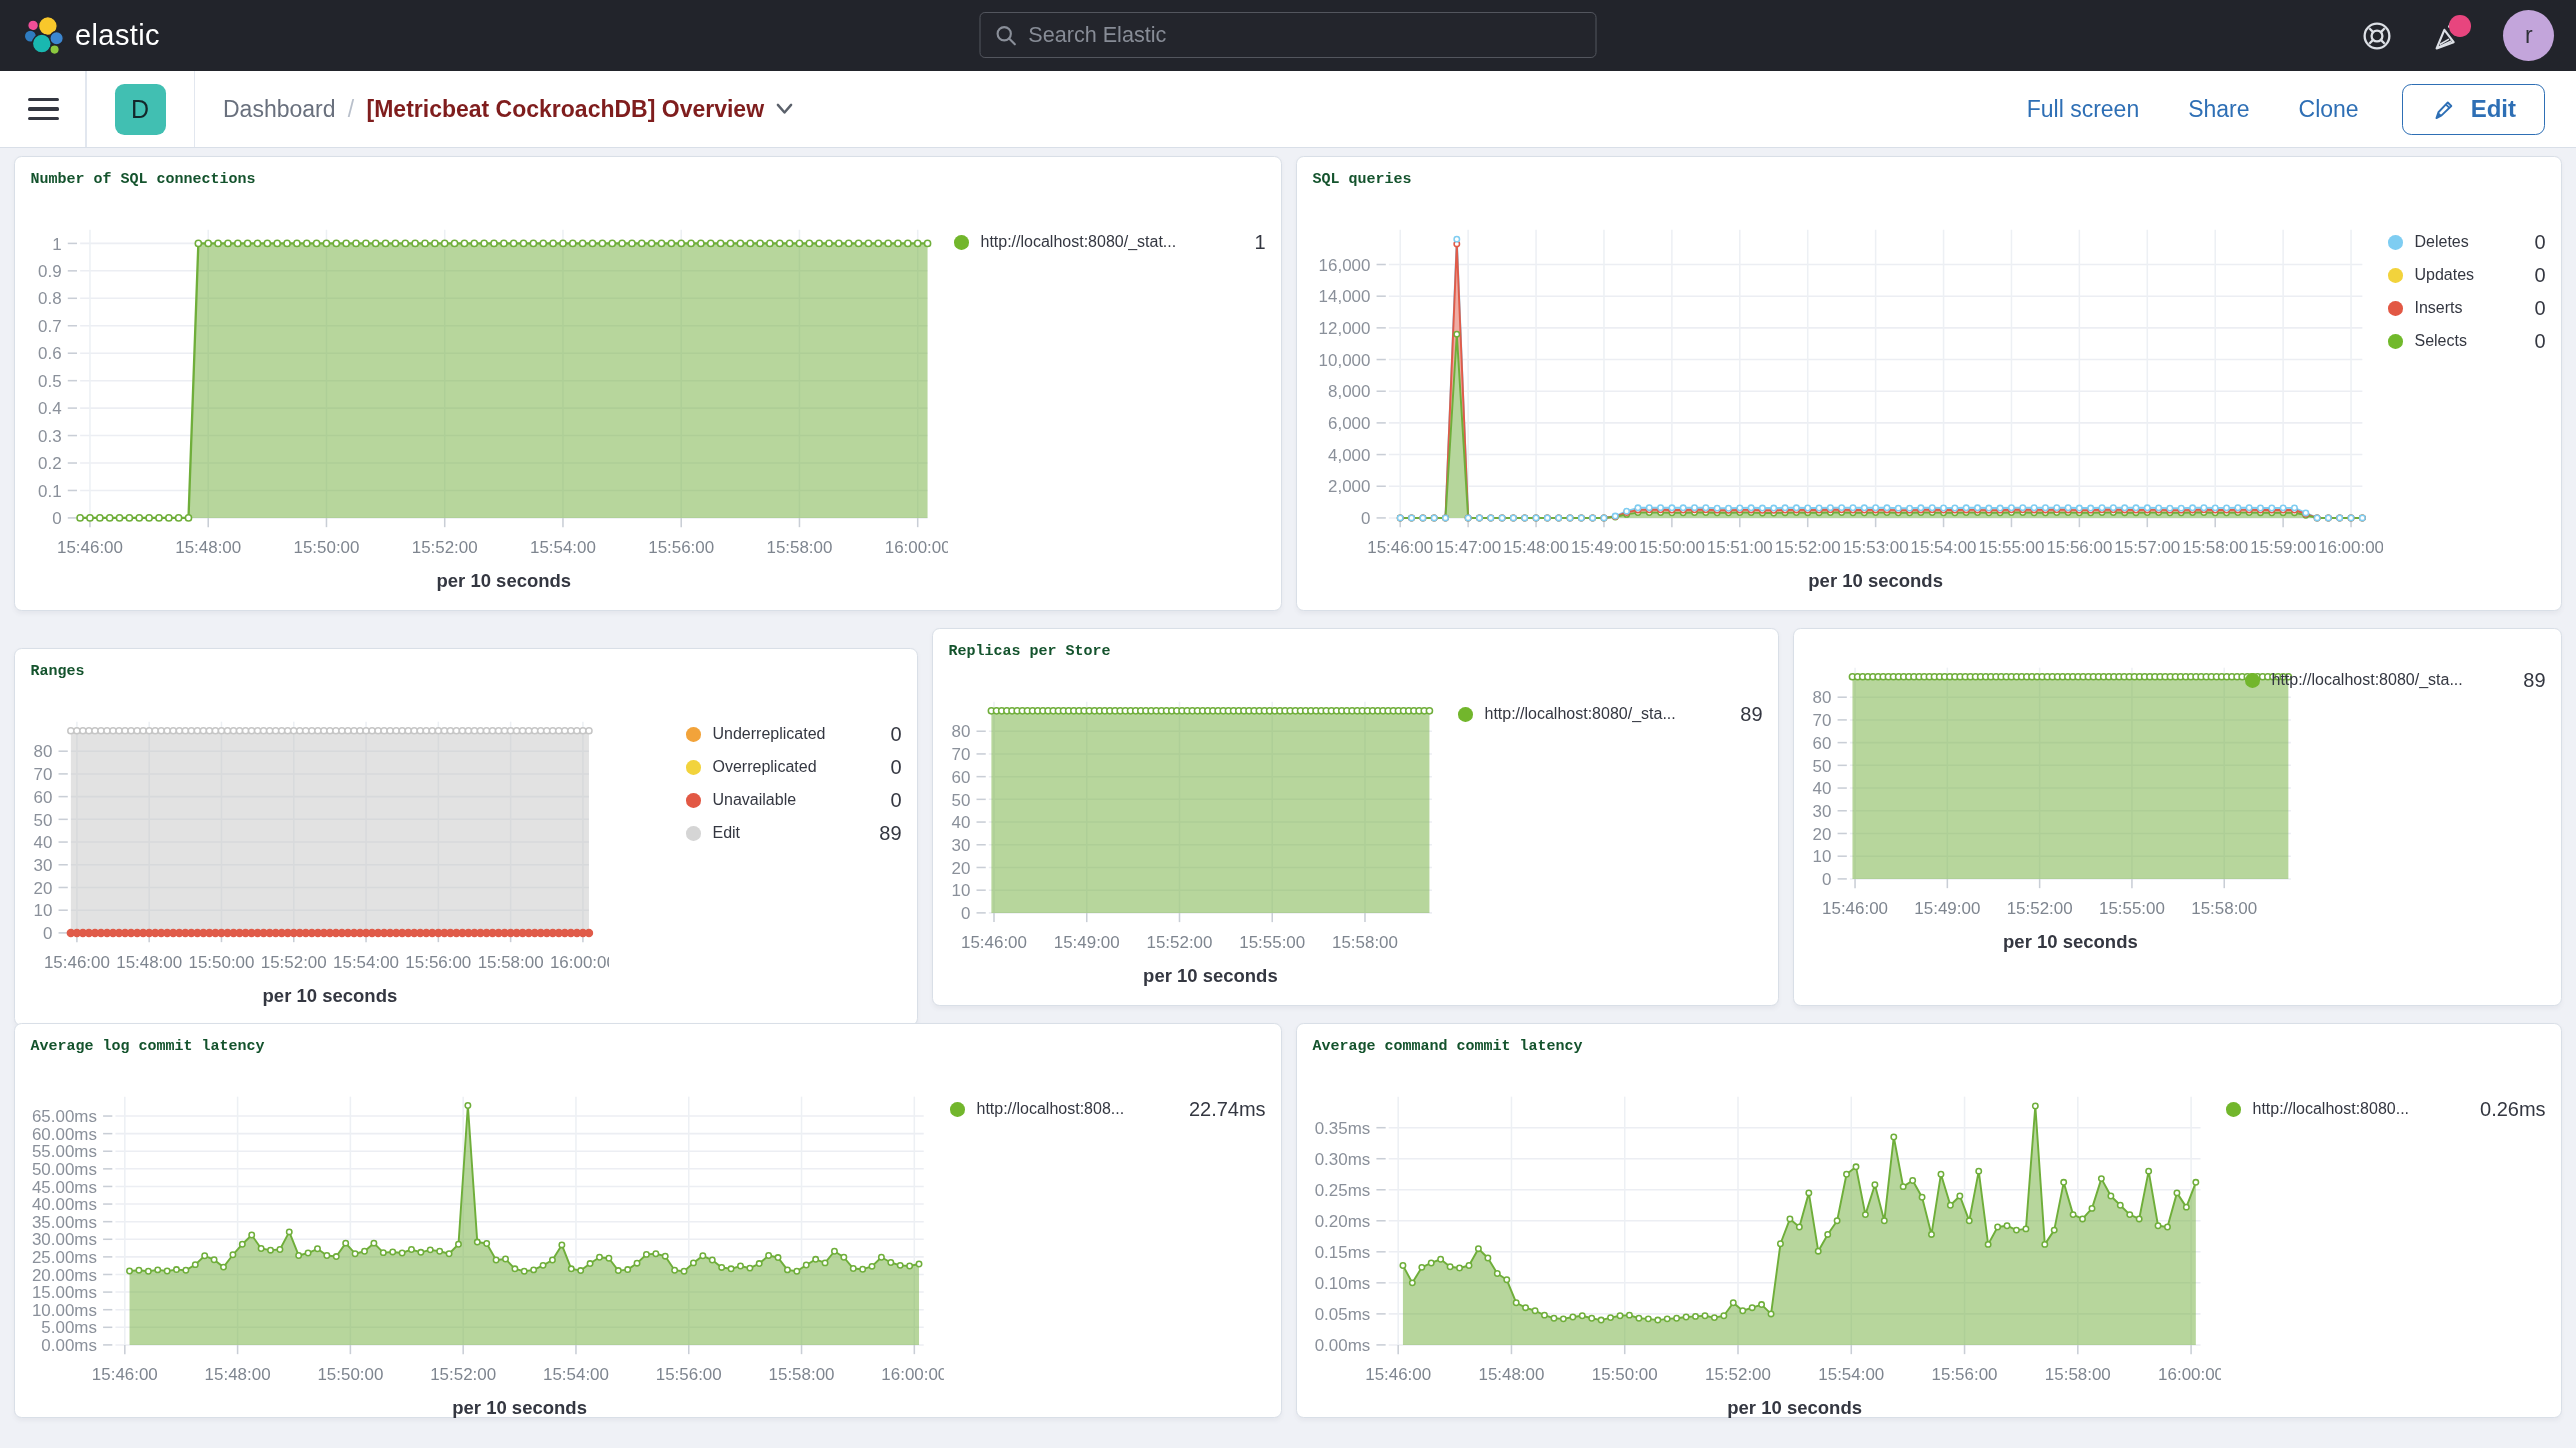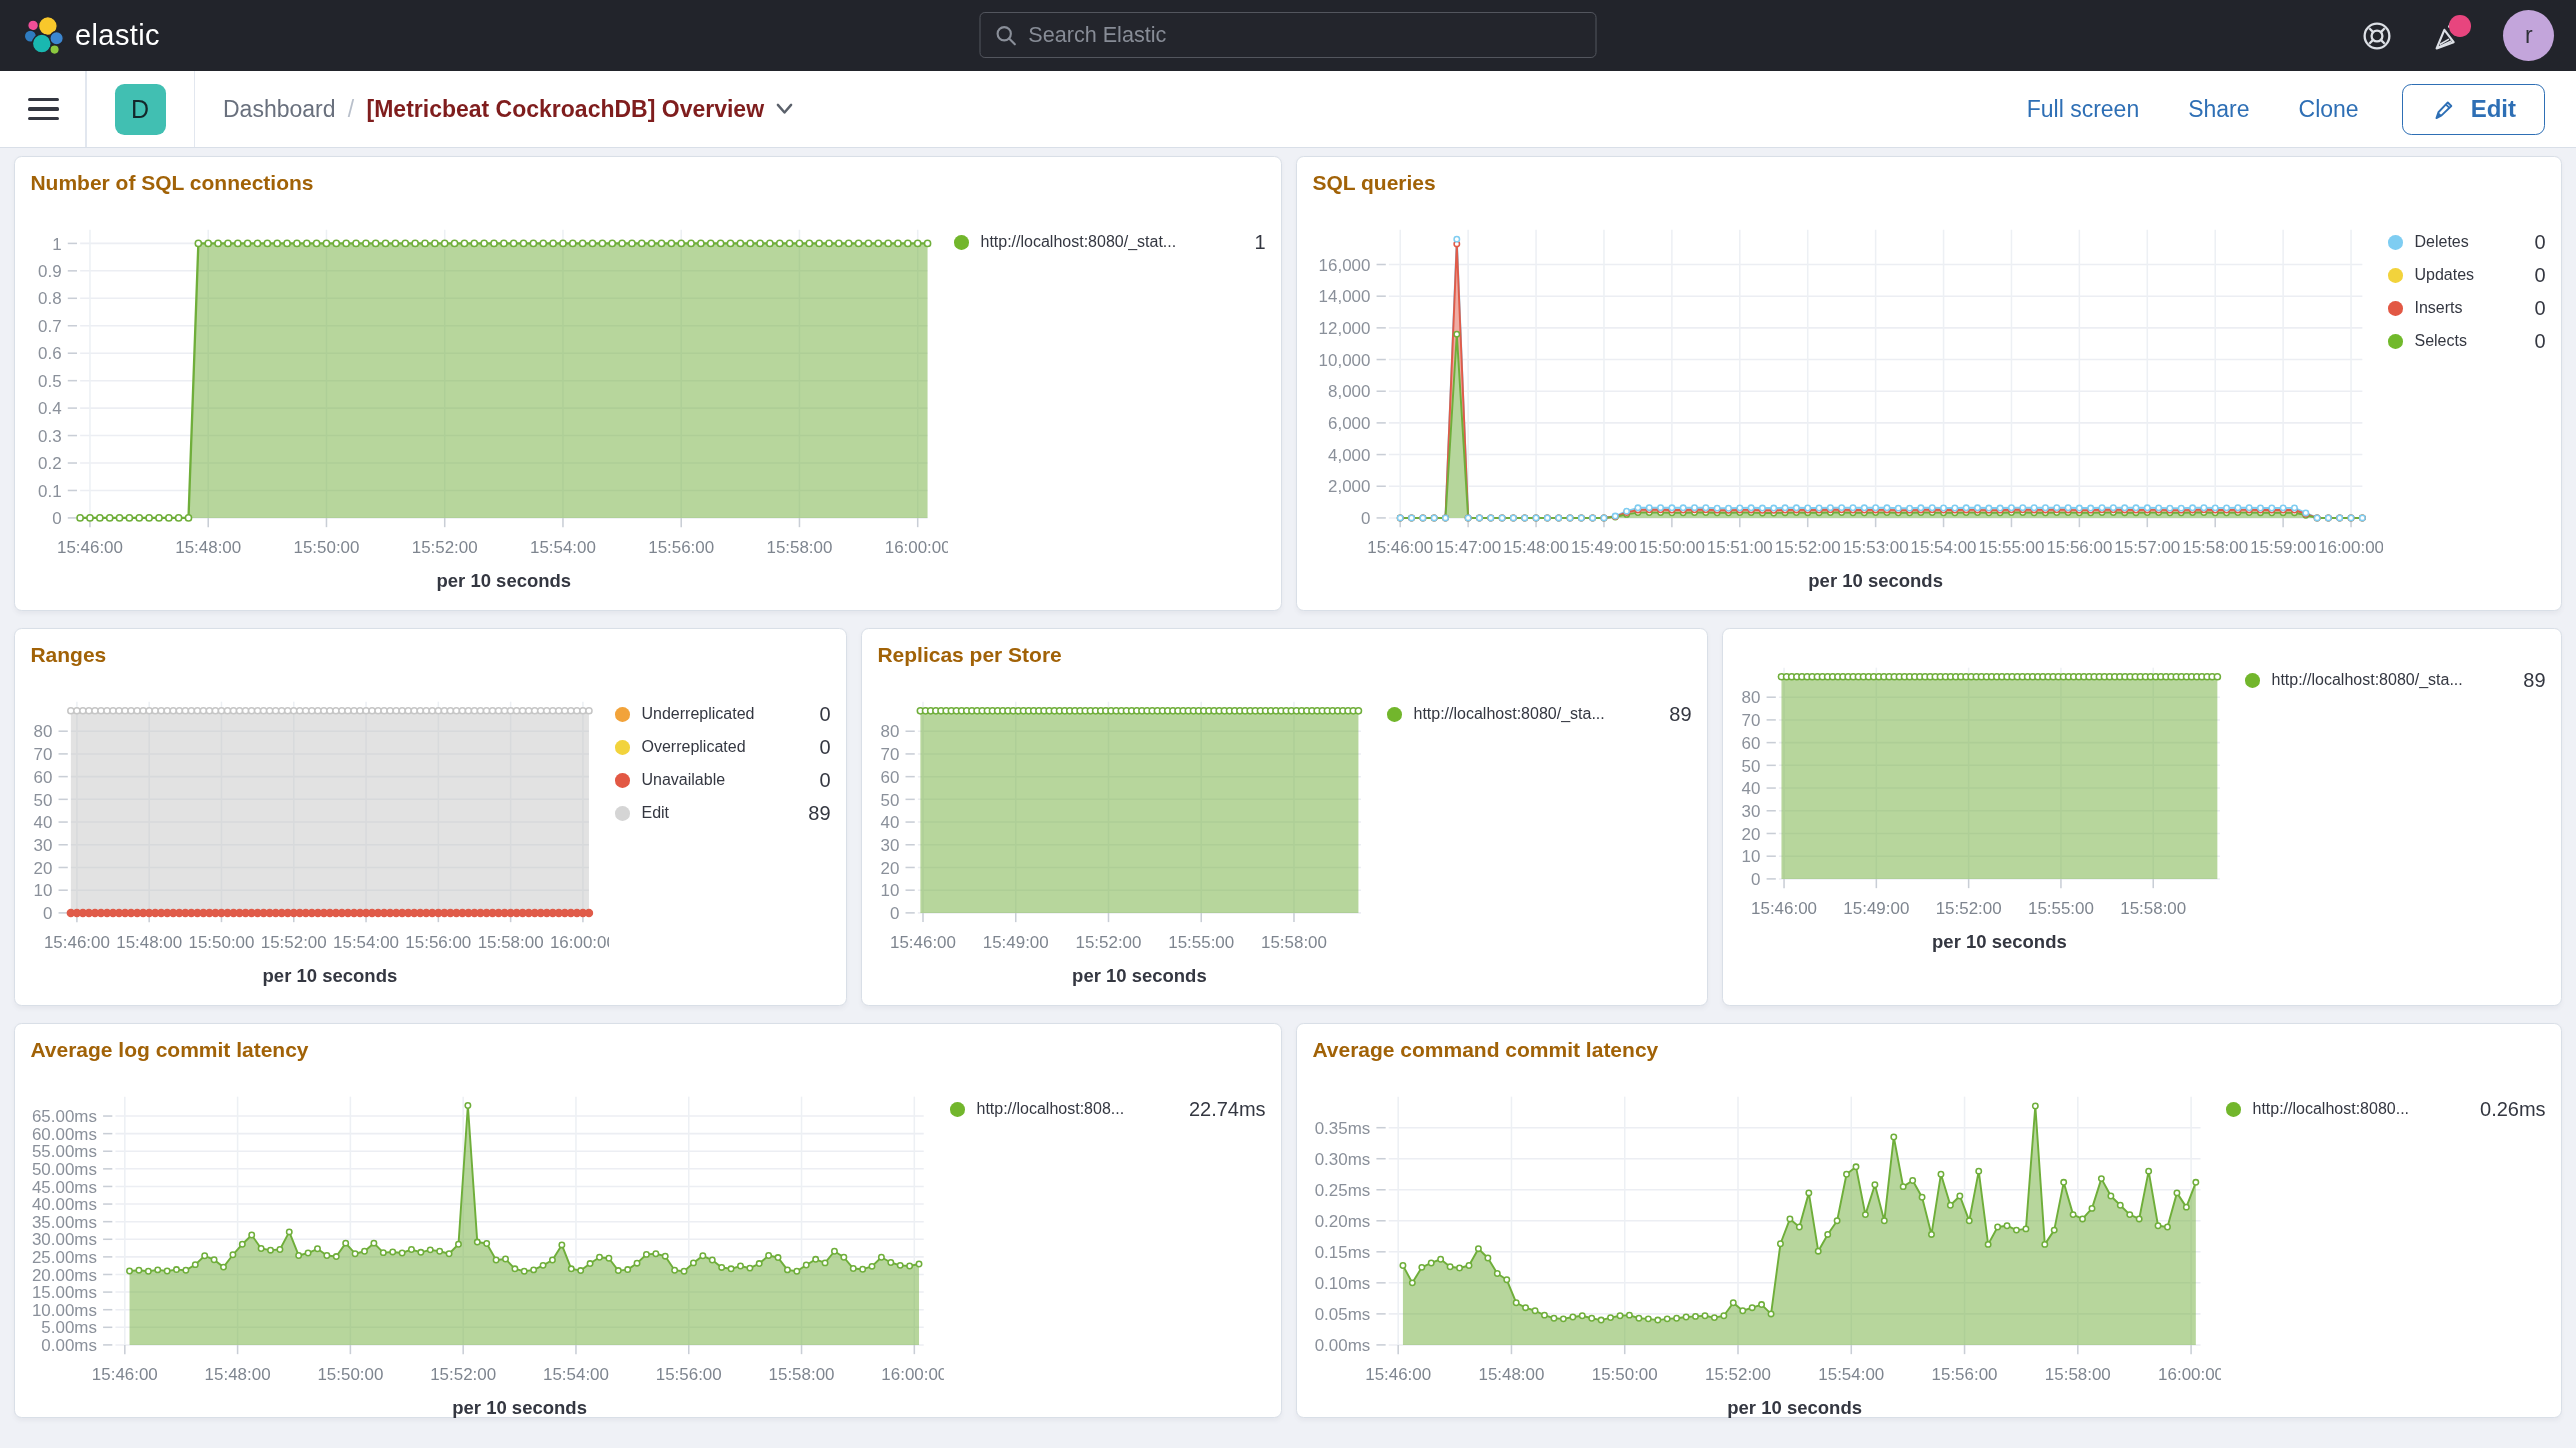--- a/index.html
+++ b/index.html
@@ -48,22 +48,22 @@
               background:#FFFFFF; border-radius:9.3px; height:51px; padding:0 28px;
               font-size:24px; font-weight:600; cursor:pointer;
               font-family:"Liberation Sans","DejaVu Sans",sans-serif; }
 
   
   .dashboard { position:absolute; top:148px; left:0; right:0; bottom:0; background:#EFF1F6;
                padding:7.7px 14px 0 14px; }
   .dash-row { display:flex; gap:14px; margin-bottom:17px; }
   .panel { background:#FFFFFF; border:1.5px solid #D9DFE7; border-radius:7.7px;
            box-shadow:0 2.3px 4.6px rgba(80,90,110,.06); padding:14px 15.4px; height:100%; min-width:0; }
-  .panel-title { font-size:21px; font-weight:700; color:#a16207; height:28px; margin-bottom:6.2px;
-                 white-space:nowrap; overflow:hidden; cursor:pointer; }
+  .panel-title { font-size:15px; font-weight:700; color:#14532d; height:28px; margin-bottom:6.2px;
+                 white-space:nowrap; overflow:hidden; cursor:pointer;font-family:Liberation Mono, monospace; }
   .panel-body { display:flex; height:calc(100% - 34px); }
   .chart { flex:1 1 0; min-width:0; height:100%; }
   .legend { flex:none; padding-top:26px; padding-left:4.6px; }
   .legend-item { display:flex; align-items:center; margin-bottom:10px; cursor:pointer; }
   .legend-item .dot { width:14.7px; height:14.7px; border-radius:50%; flex:none; margin-right:11.6px; }
   .legend-item .llabel { font-size:16px; color:#343741; white-space:nowrap; overflow:hidden; flex:1 1 auto; }
   .legend-item .lvalue { font-size:20px; color:#343741; margin-left:15.4px; text-align:right; white-space:nowrap; }
 </style>
 </head>
 <body>
@@ -679,21 +679,21 @@
             <div class="legend-item">
               <span class="dot" style="background: rgb(113, 185, 43);"></span>
               <span class="llabel">Selects</span>
               <span class="lvalue">0</span>
             </div>
           </div>
         </div>
       </div>
     </div>
     <div class="dash-row" style="height: 378px;">
-      <div class="panel" style="width: 833px; flex: 0 0 auto;">
+      <div class="panel" style="width: 904px; flex: 0 0 auto; margin-top: 20px;">
         <div class="panel-title">Ranges</div>
         <div class="panel-body">
           <div class="chart"><svg width="579" height="313" viewBox="0 0 751 406">
               <line x1="53" y1="306" x2="725" y2="306" stroke="#ECEEF3" stroke-width="2"></line>
               <line x1="37" y1="306" x2="49" y2="306" stroke="#C9CED6" stroke-width="2"></line>
               <text x="29" y="314" text-anchor="end" fill="#8A909A" font-size="22">0</text>
               <line x1="53" y1="276.5376344086021" x2="725" y2="276.5376344086021" stroke="#ECEEF3" stroke-width="2"></line>
               <line x1="37" y1="276.5376344086021" x2="49" y2="276.5376344086021" stroke="#C9CED6" stroke-width="2"></line>
               <text x="29" y="284.5376344086021" text-anchor="end" fill="#8A909A" font-size="22">10</text>
               <line x1="53" y1="247.0752688172043" x2="725" y2="247.0752688172043" stroke="#ECEEF3" stroke-width="2"></line>

